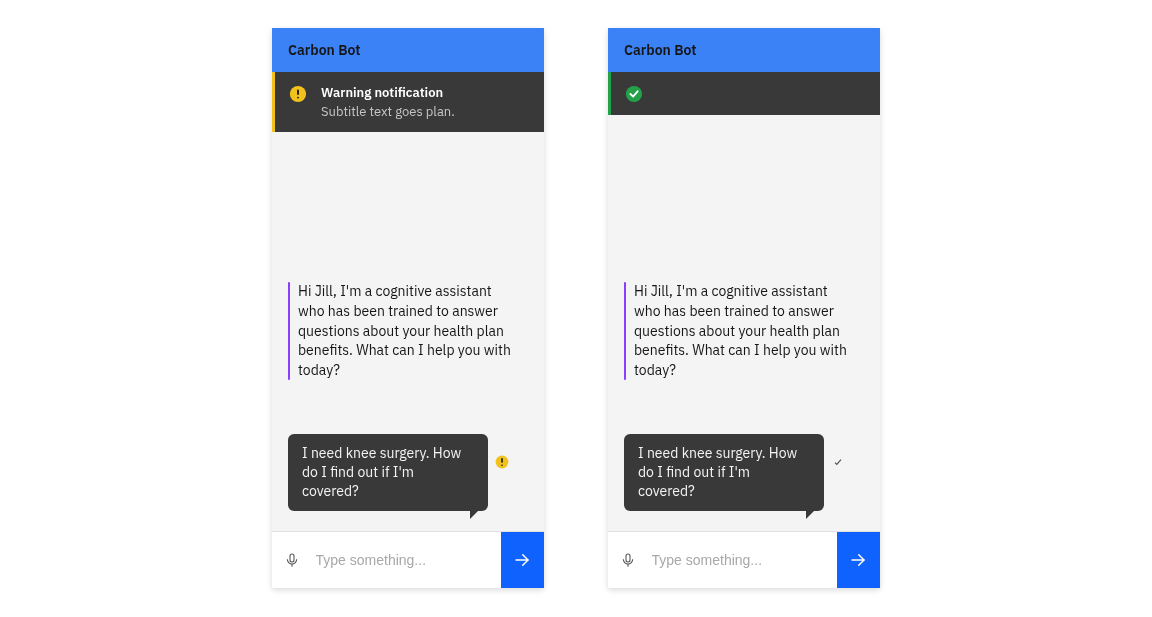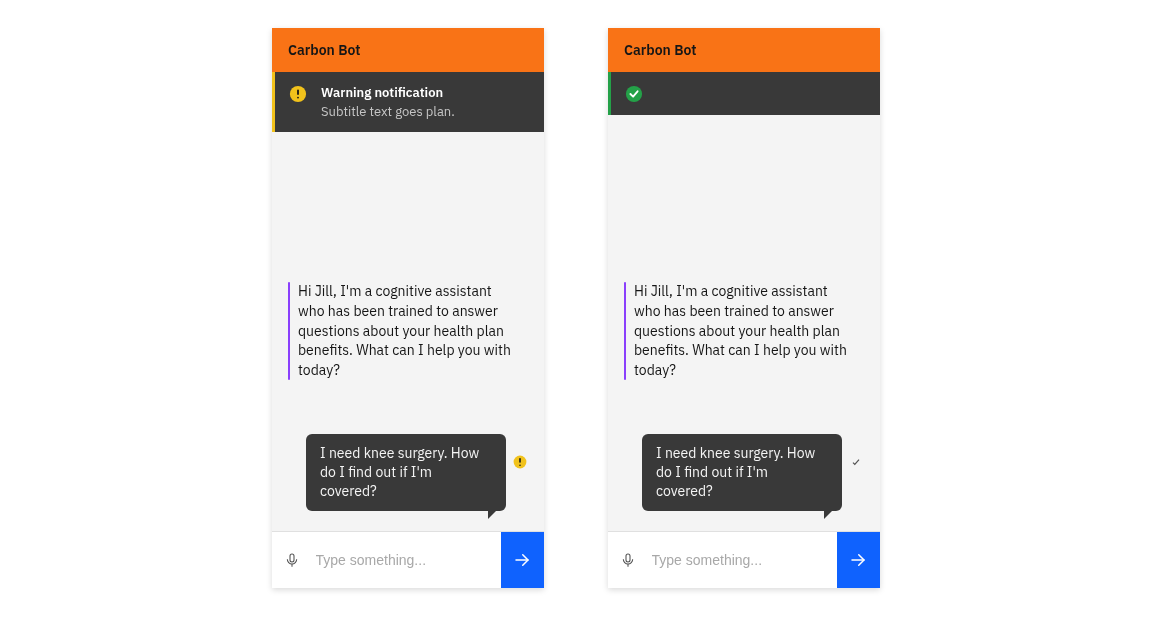--- a/index.html
+++ b/index.html
@@ -16,21 +16,21 @@
     height: 560px;
     background: #f4f4f4;
     box-shadow: 0 2px 6px rgba(0,0,0,0.15);
     display: flex;
     flex-direction: column;
   }
   .chat-widget.left { left: 272px; top: 28px; }
   .chat-widget.right { left: 608px; top: 28px; }
 
   .chat-header {
-    background: #f97316;
+    background: #3b82f6;
     height: 44px;
     display: flex;
     align-items: center;
     padding: 0 16px;
     font-weight: 600;
     font-size: 14px;
     color: #161616;
   }
 
   .notification {
@@ -63,21 +63,20 @@
     justify-content: flex-end;
     gap: 40px;
   }
 
   .bot-msg-wrap { display: flex; gap: 8px; margin-bottom: 14px; }
   .bot-accent { width: 2px; background: #8a3ffc; border-radius: 1px; flex: 0 0 2px; align-self: stretch; }
   .bot-msg { font-size: 14px; line-height: 1.4; color: #161616; max-width: 218px; }
 
   .user-row {
     display: flex;
-    justify-content: flex-end;
     align-items: flex-start;
     gap: 6px;
     position: relative;
     margin-bottom: 4px;
   }
   .user-bubble {
     background: #393939;
     color: #f4f4f4;
     font-size: 14px;
     line-height: 1.35;

